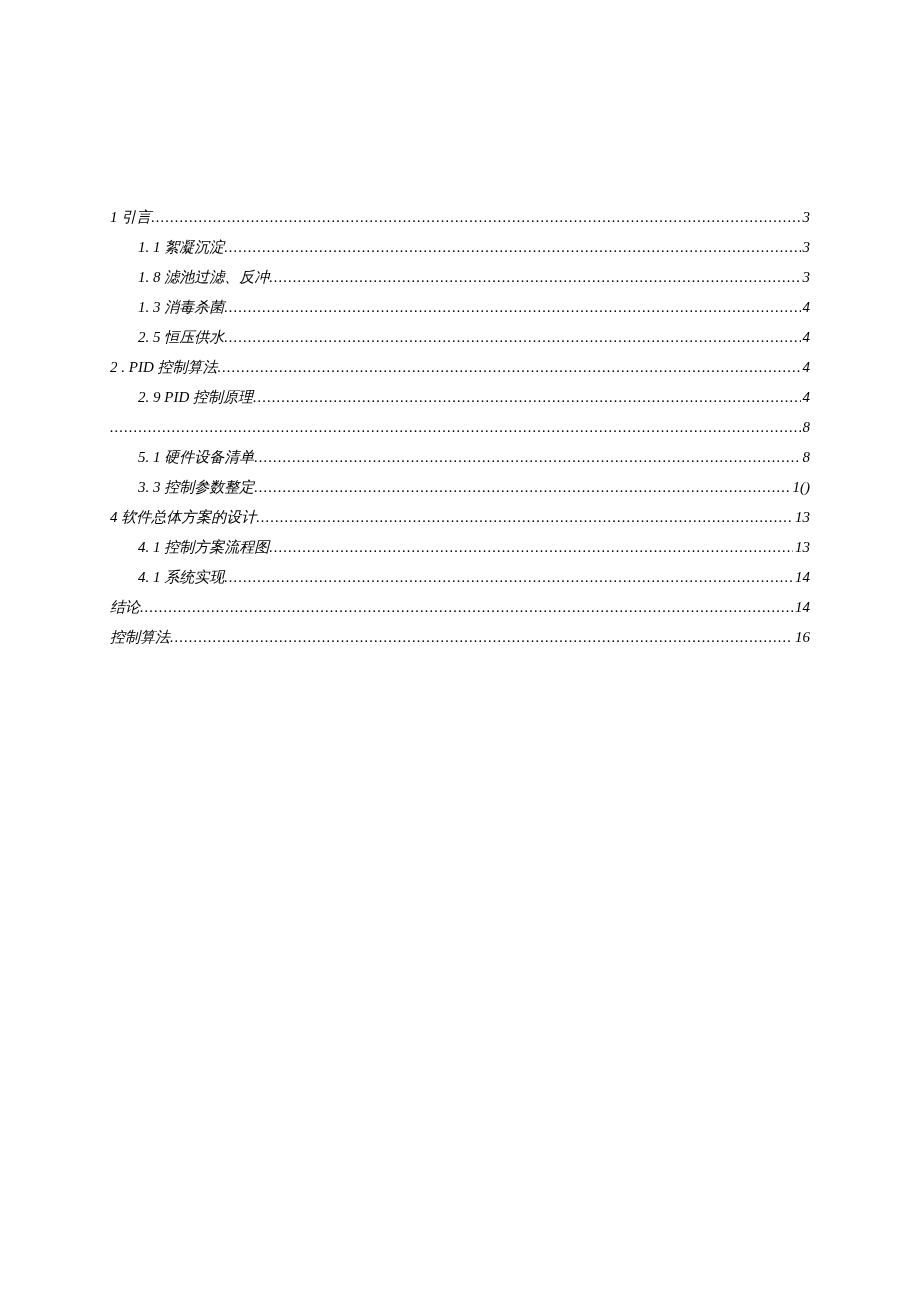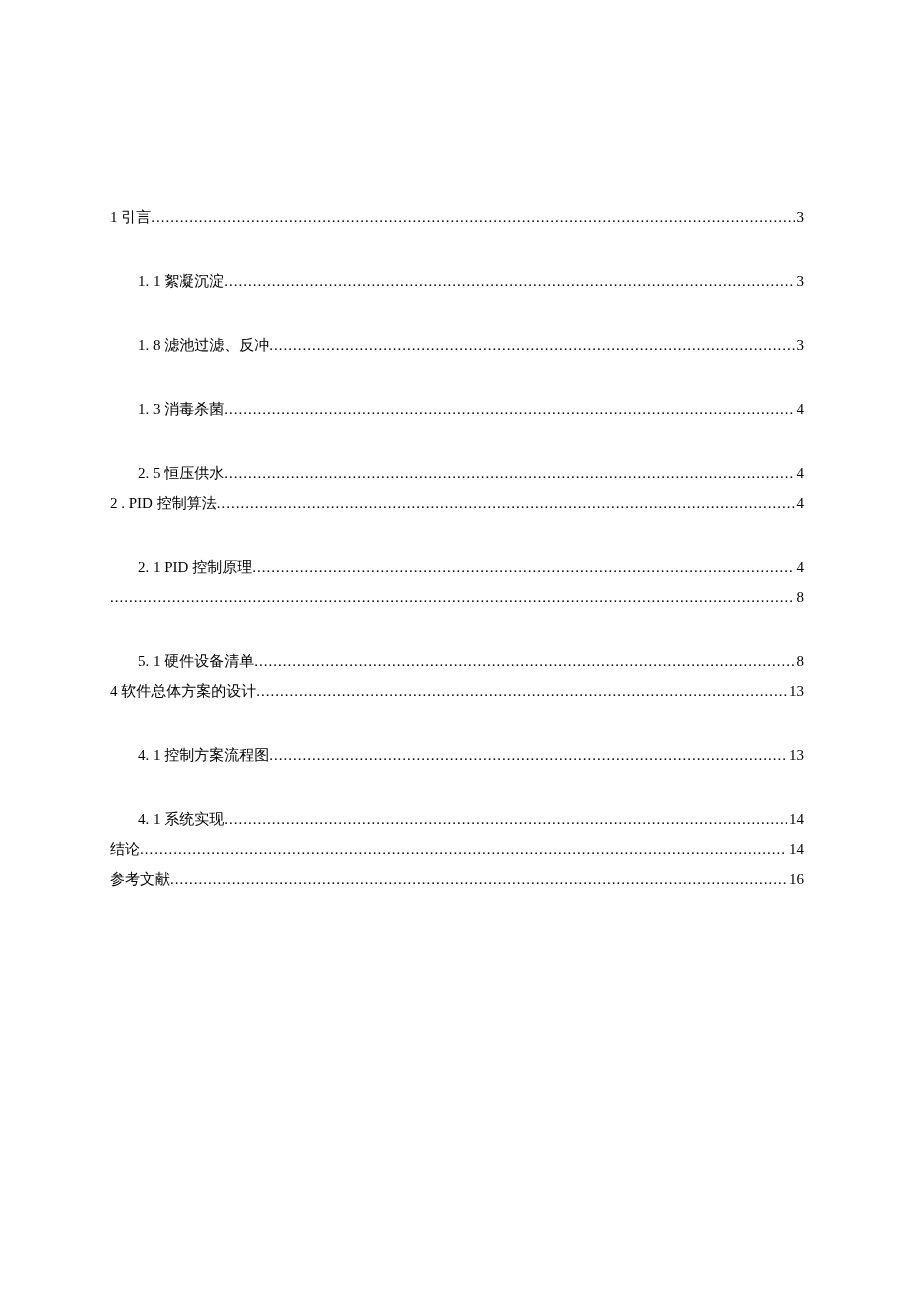--- a/index.html
+++ b/index.html
@@ -14,30 +14,31 @@
     position: relative;
     font-family: "SimSun", "宋体", serif;
     font-size: 15px;
     color: #000;
     box-sizing: border-box;
   }
   .toc {
     position: absolute;
     top: 202px;
     left: 110px;
-    right: 116px;
+    right: 110px;
+    font-style: italic;
   }
   .toc-row {
     display: flex;
     align-items: baseline;
     line-height: 30px;
     height: 30px;
     white-space: nowrap;
   }
-  .toc-row.indent-1 { padding-left: 28px; margin-top: 34px; }
+  .toc-row.indent-1 { padding-left: 28px; }
   .toc-label {
     flex: 0 0 auto;
   }
   .toc-dots {
     flex: 1 1 auto;
     overflow: hidden;
     letter-spacing: 1px;
     color: #000;
   }
   .toc-dots::before {
@@ -77,32 +78,37 @@
         <span class="toc-label">2.  5 恒压供水</span>
         <span class="toc-dots"></span>
         <span class="toc-page">4</span>
       </div>
       <div class="toc-row">
         <span class="toc-label">2    . PID 控制算法</span>
         <span class="toc-dots"></span>
         <span class="toc-page">4</span>
       </div>
       <div class="toc-row indent-1">
-        <span class="toc-label">2. 1  PID 控制原理</span>
+        <span class="toc-label">2. 9  PID 控制原理</span>
         <span class="toc-dots"></span>
         <span class="toc-page">4</span>
       </div>
       <div class="toc-row">
         <span class="toc-dots"></span>
         <span class="toc-page">8</span>
       </div>
       <div class="toc-row indent-1">
         <span class="toc-label">5. 1  硬件设备清单 </span>
         <span class="toc-dots"></span>
         <span class="toc-page">8</span>
+      </div>
+      <div class="toc-row indent-1">
+        <span class="toc-label">3. 3  控制参数整定 </span>
+        <span class="toc-dots"></span>
+        <span class="toc-page">1()</span>
       </div>
       <div class="toc-row">
         <span class="toc-label">4 软件总体方案的设计</span>
         <span class="toc-dots"></span>
         <span class="toc-page">13</span>
       </div>
       <div class="toc-row indent-1">
         <span class="toc-label">4. 1  控制方案流程图 </span>
         <span class="toc-dots"></span>
         <span class="toc-page">13</span>
@@ -111,18 +117,18 @@
         <span class="toc-label">4. 1   系统实现</span>
         <span class="toc-dots"></span>
         <span class="toc-page">14</span>
       </div>
       <div class="toc-row">
         <span class="toc-label">结论 </span>
         <span class="toc-dots"></span>
         <span class="toc-page">14</span>
       </div>
       <div class="toc-row">
-        <span class="toc-label">参考文献 </span>
+        <span class="toc-label">控制算法 </span>
         <span class="toc-dots"></span>
         <span class="toc-page">16</span>
       </div>
     </div>
 </div>
 
 </body></html>

